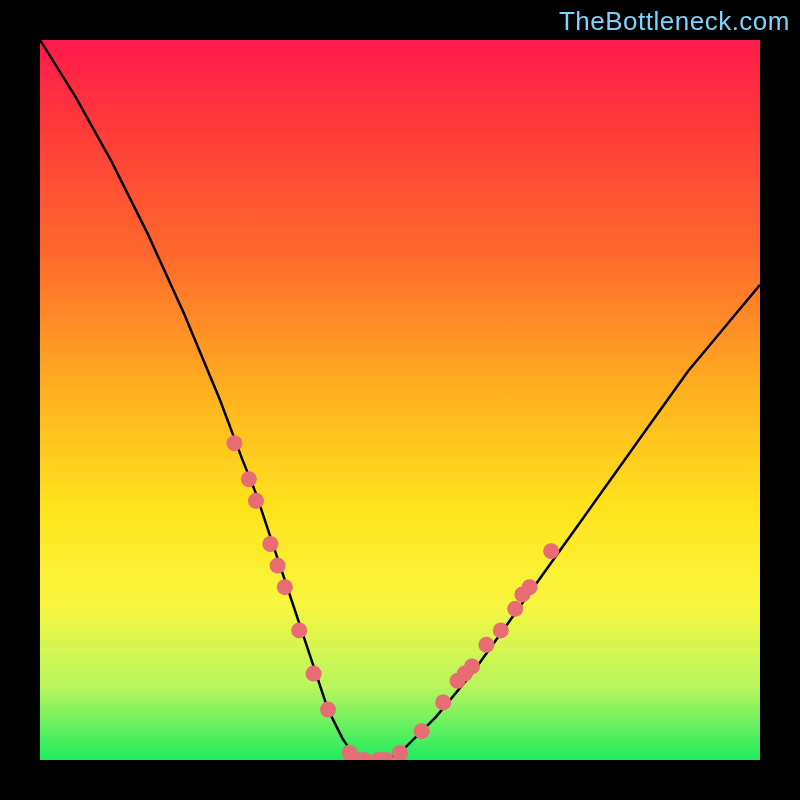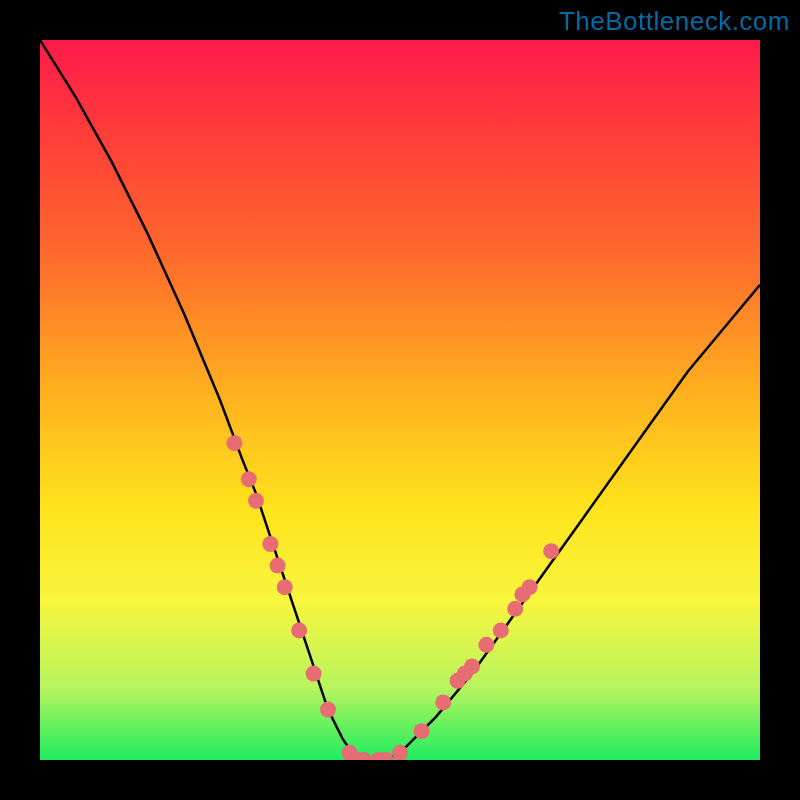--- a/index.html
+++ b/index.html
@@ -30,21 +30,21 @@
       #ffb41f 50%,
       #ffe31c 65%,
       #f8f63e 78%,
       #b7f55e 90%,
       #1eec5f 100%);
   }
   .watermark {
     position: absolute;
     top: 6px;
     right: 10px;
-    color: #0369a1;
+    color: #7dd3fc;
     font-size: 26px;
     font-weight: 500;
     letter-spacing: 0.5px;
     font-family: Arial, sans-serif;
     z-index: 50;
   }
   svg.overlay {
     position: absolute;
     left: 0;
     top: 0;

